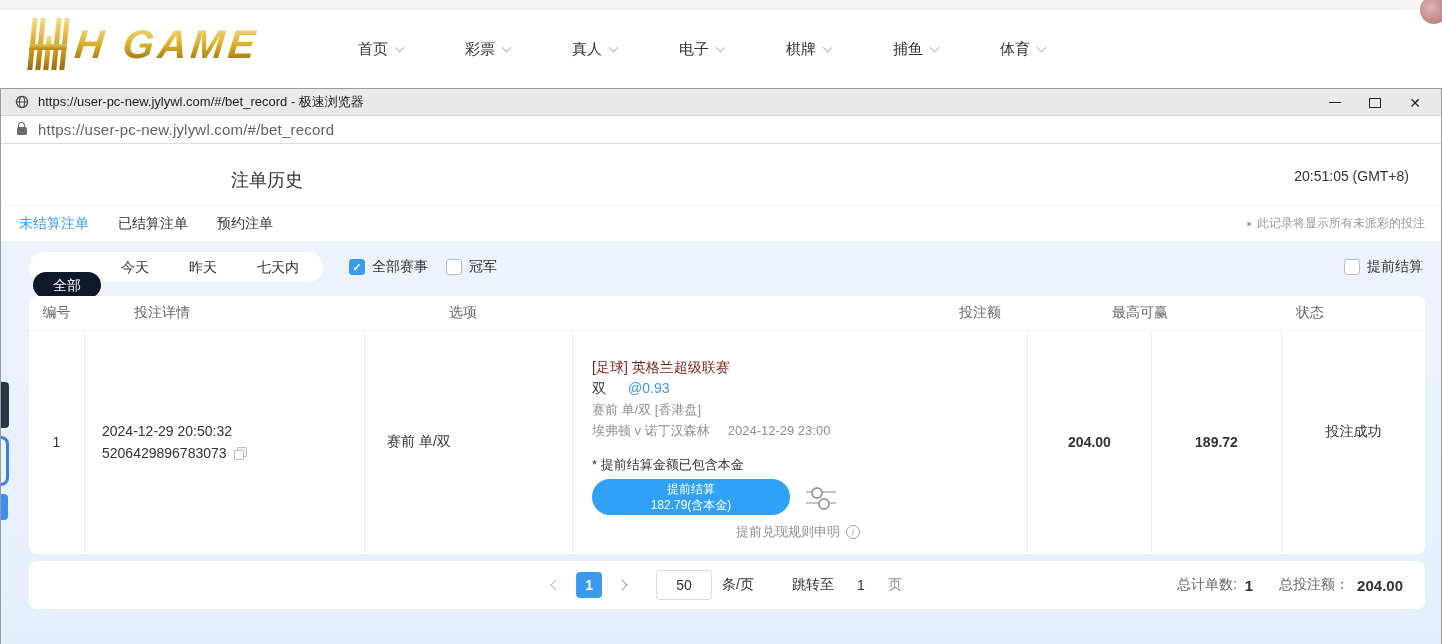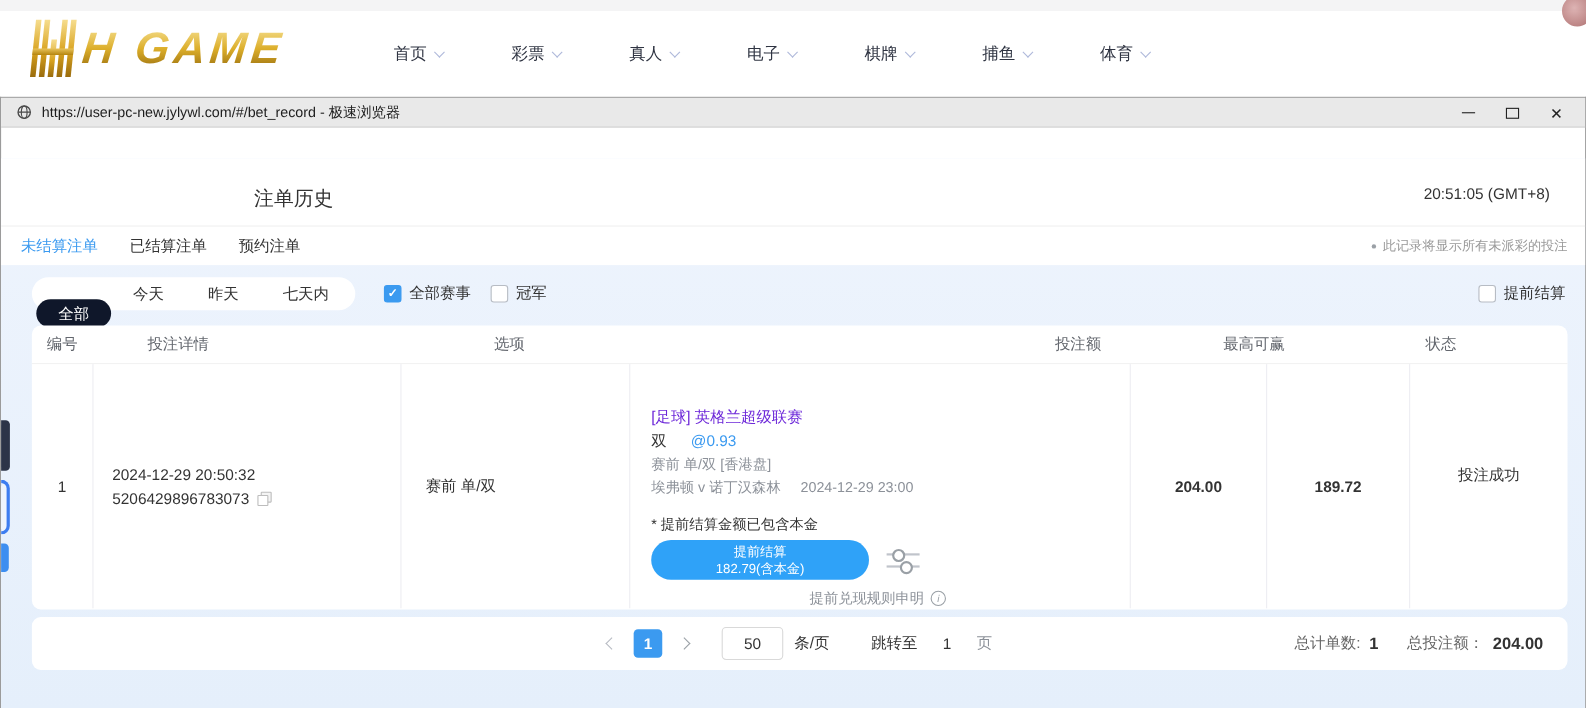--- a/index.html
+++ b/index.html
@@ -90,21 +90,21 @@
   .cell-center { font-size:14px; color:#333; }
   .bold { font-weight:700; }
   .bet-time { font-size:14px; color:#333; line-height:22px; }
   .bet-id-line { font-size:14px; color:#333; line-height:22px; display:flex; align-items:center; gap:7px; }
   .copy-ico { position:relative; width:13px; height:13px; display:inline-block; cursor:pointer; }
   .copy-ico::before { content:""; position:absolute; left:3px; top:0; width:8px; height:8px;
      border:1px solid #bdbdbd; border-radius:1px; background:#f4f4f4; }
   .copy-ico::after { content:""; position:absolute; left:0; top:3px; width:8px; height:8px;
      border:1px solid #bdbdbd; border-radius:1px; background:#fff; }
   .sel-col { justify-content:flex-start !important; padding-top:26px; }
-  .sel-line1 { font-size:14px; color:#6d28d9; line-height:21px;margin-top:12px; }
+  .sel-line1 { font-size:14px; color:#7f1d1d; line-height:21px; }
   .sel-line2 { font-size:14px; color:#333; line-height:21px; display:flex; gap:22px; }
   .odds { color:#3b9af0; }
   .sel-gray { font-size:13px; color:#8c9199; line-height:21px; }
   .sel-match { font-size:13px; color:#8c9199; line-height:21px; display:flex; gap:18px; }
   .sel-note { font-size:13px; color:#333; margin-top:15px; }
   .cash-row { display:flex; align-items:center; gap:16px; margin-top:5px; }
   .cashout-btn { width:198px; height:36px; border:none; border-radius:18px; background:#2fa2f8; color:#fff;
      font-size:12px; line-height:1.35; cursor:pointer; font-family:inherit; }
   .tune { width:30px; display:flex; flex-direction:column; gap:9px; cursor:pointer; }
   .tune i { display:block; height:2px; background:#c0c4cb; position:relative; }
@@ -206,20 +206,24 @@
           <span class="glyph-min"></span>
         </div>
       <div class="wbtn">
           <span class="glyph-max"></span>
         </div>
       <div class="wbtn">
           <span class="glyph-close">✕</span>
         </div>
     </div>
   </div>
+  <div class="addressbar">
+    <span class="lock"></span>
+    <span class="url-text">https://user-pc-new.jylywl.com/#/bet_record</span>
+  </div>
 
   <div class="pcontent">
 
     <div class="phead">
       <div class="page-title">注单历史</div>
       <div class="clock">20:51:05 (GMT+8)</div>
       <div class="phead-divider"></div>
       <div class="tabs">
         <span class="tab active">未结算注单</span>
         <span class="tab">已结算注单</span>

